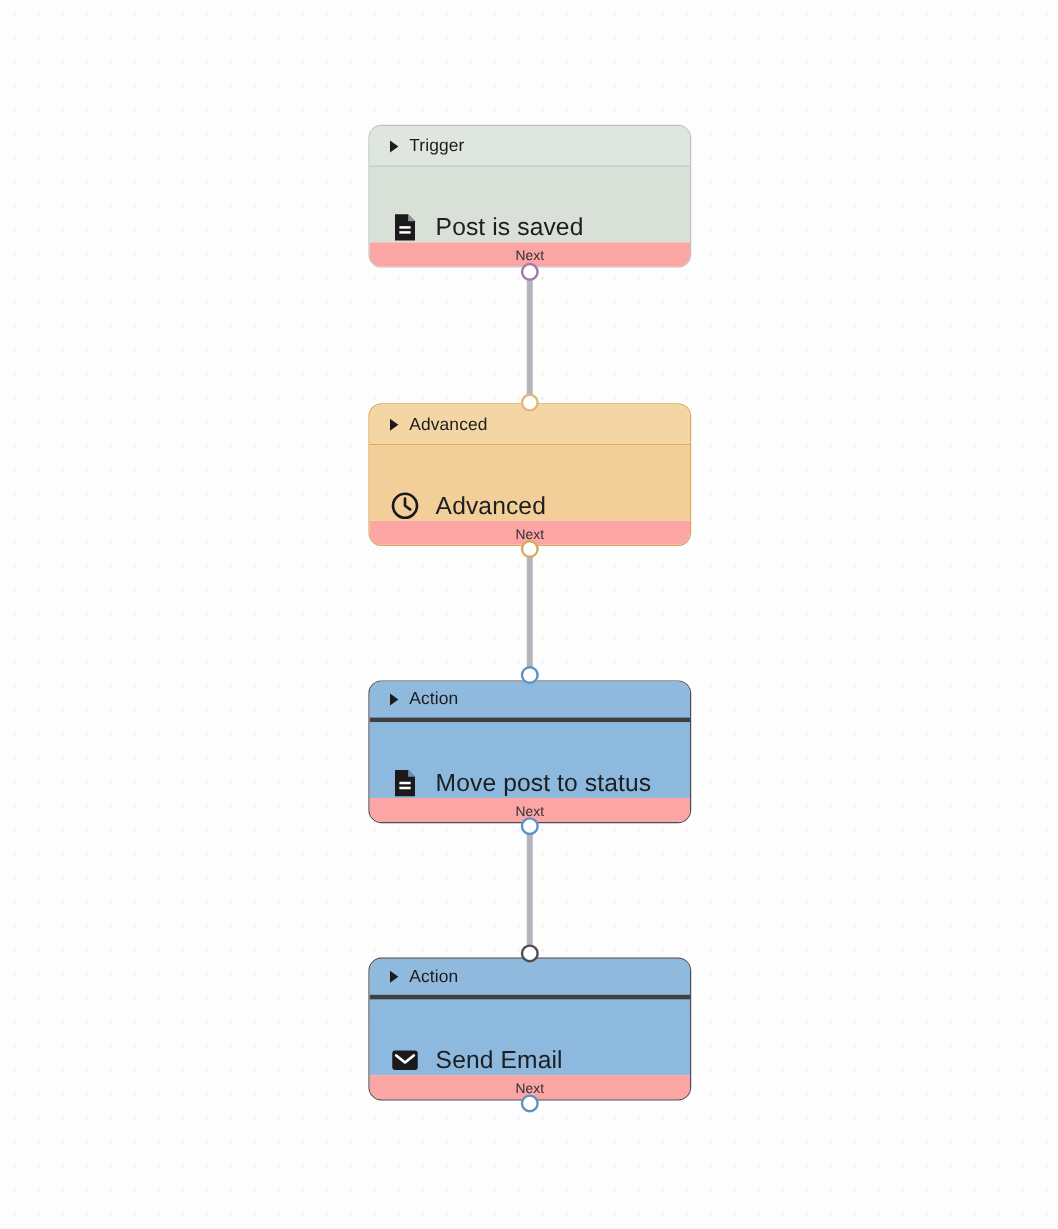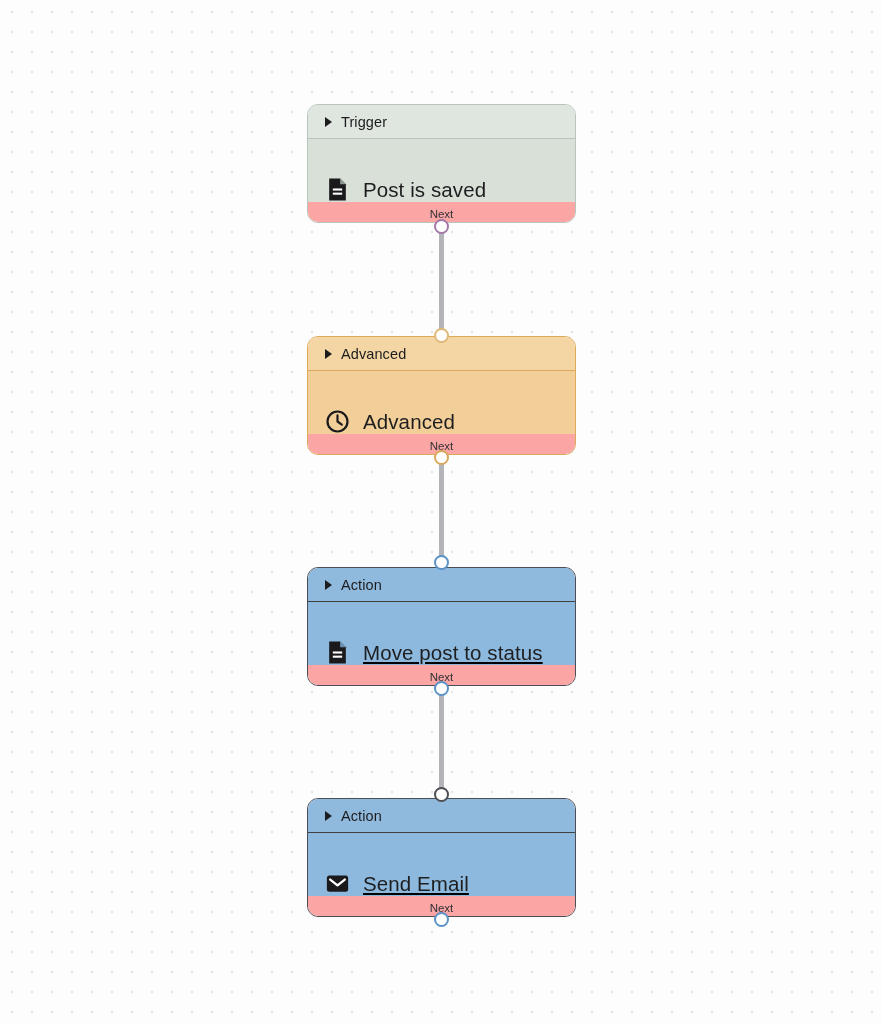--- a/index.html
+++ b/index.html
@@ -116,22 +116,22 @@
   .node.trigger .node-head { background: #dfe5df; border-bottom: 1px solid #b9c4bc; }
   .node.trigger .node-body { background: #d8e0d8; }
 
   
   .node.advanced { border: 1.5px solid #dda95c; top: 336px; height: 119px; }
   .node.advanced .node-head { background: #f4d6a4; border-bottom: 1px solid #dda95c; }
   .node.advanced .node-body { background: #f2cf99; }
 
   
   .node.action { border: 1.5px solid #4d4d55; top: 567px; height: 119px; }
-  .node.action .node-head { background: #8fbade; border-bottom: 1px solid #404040; }
-  .node.action .node-body { background: #8cb9dd; text-decoration: underline; }
+  .node.action .node-head { background: #8fbade; border-bottom: 4px solid #404040; }
+  .node.action .node-body { background: #8cb9dd; }
 
   .node.action2 { top: 798px; }
 </style>
 </head>
 <body>
 
 <div id="canvas">
 
   <div class="connector" style="top:226px;height:108px;"></div>
 

